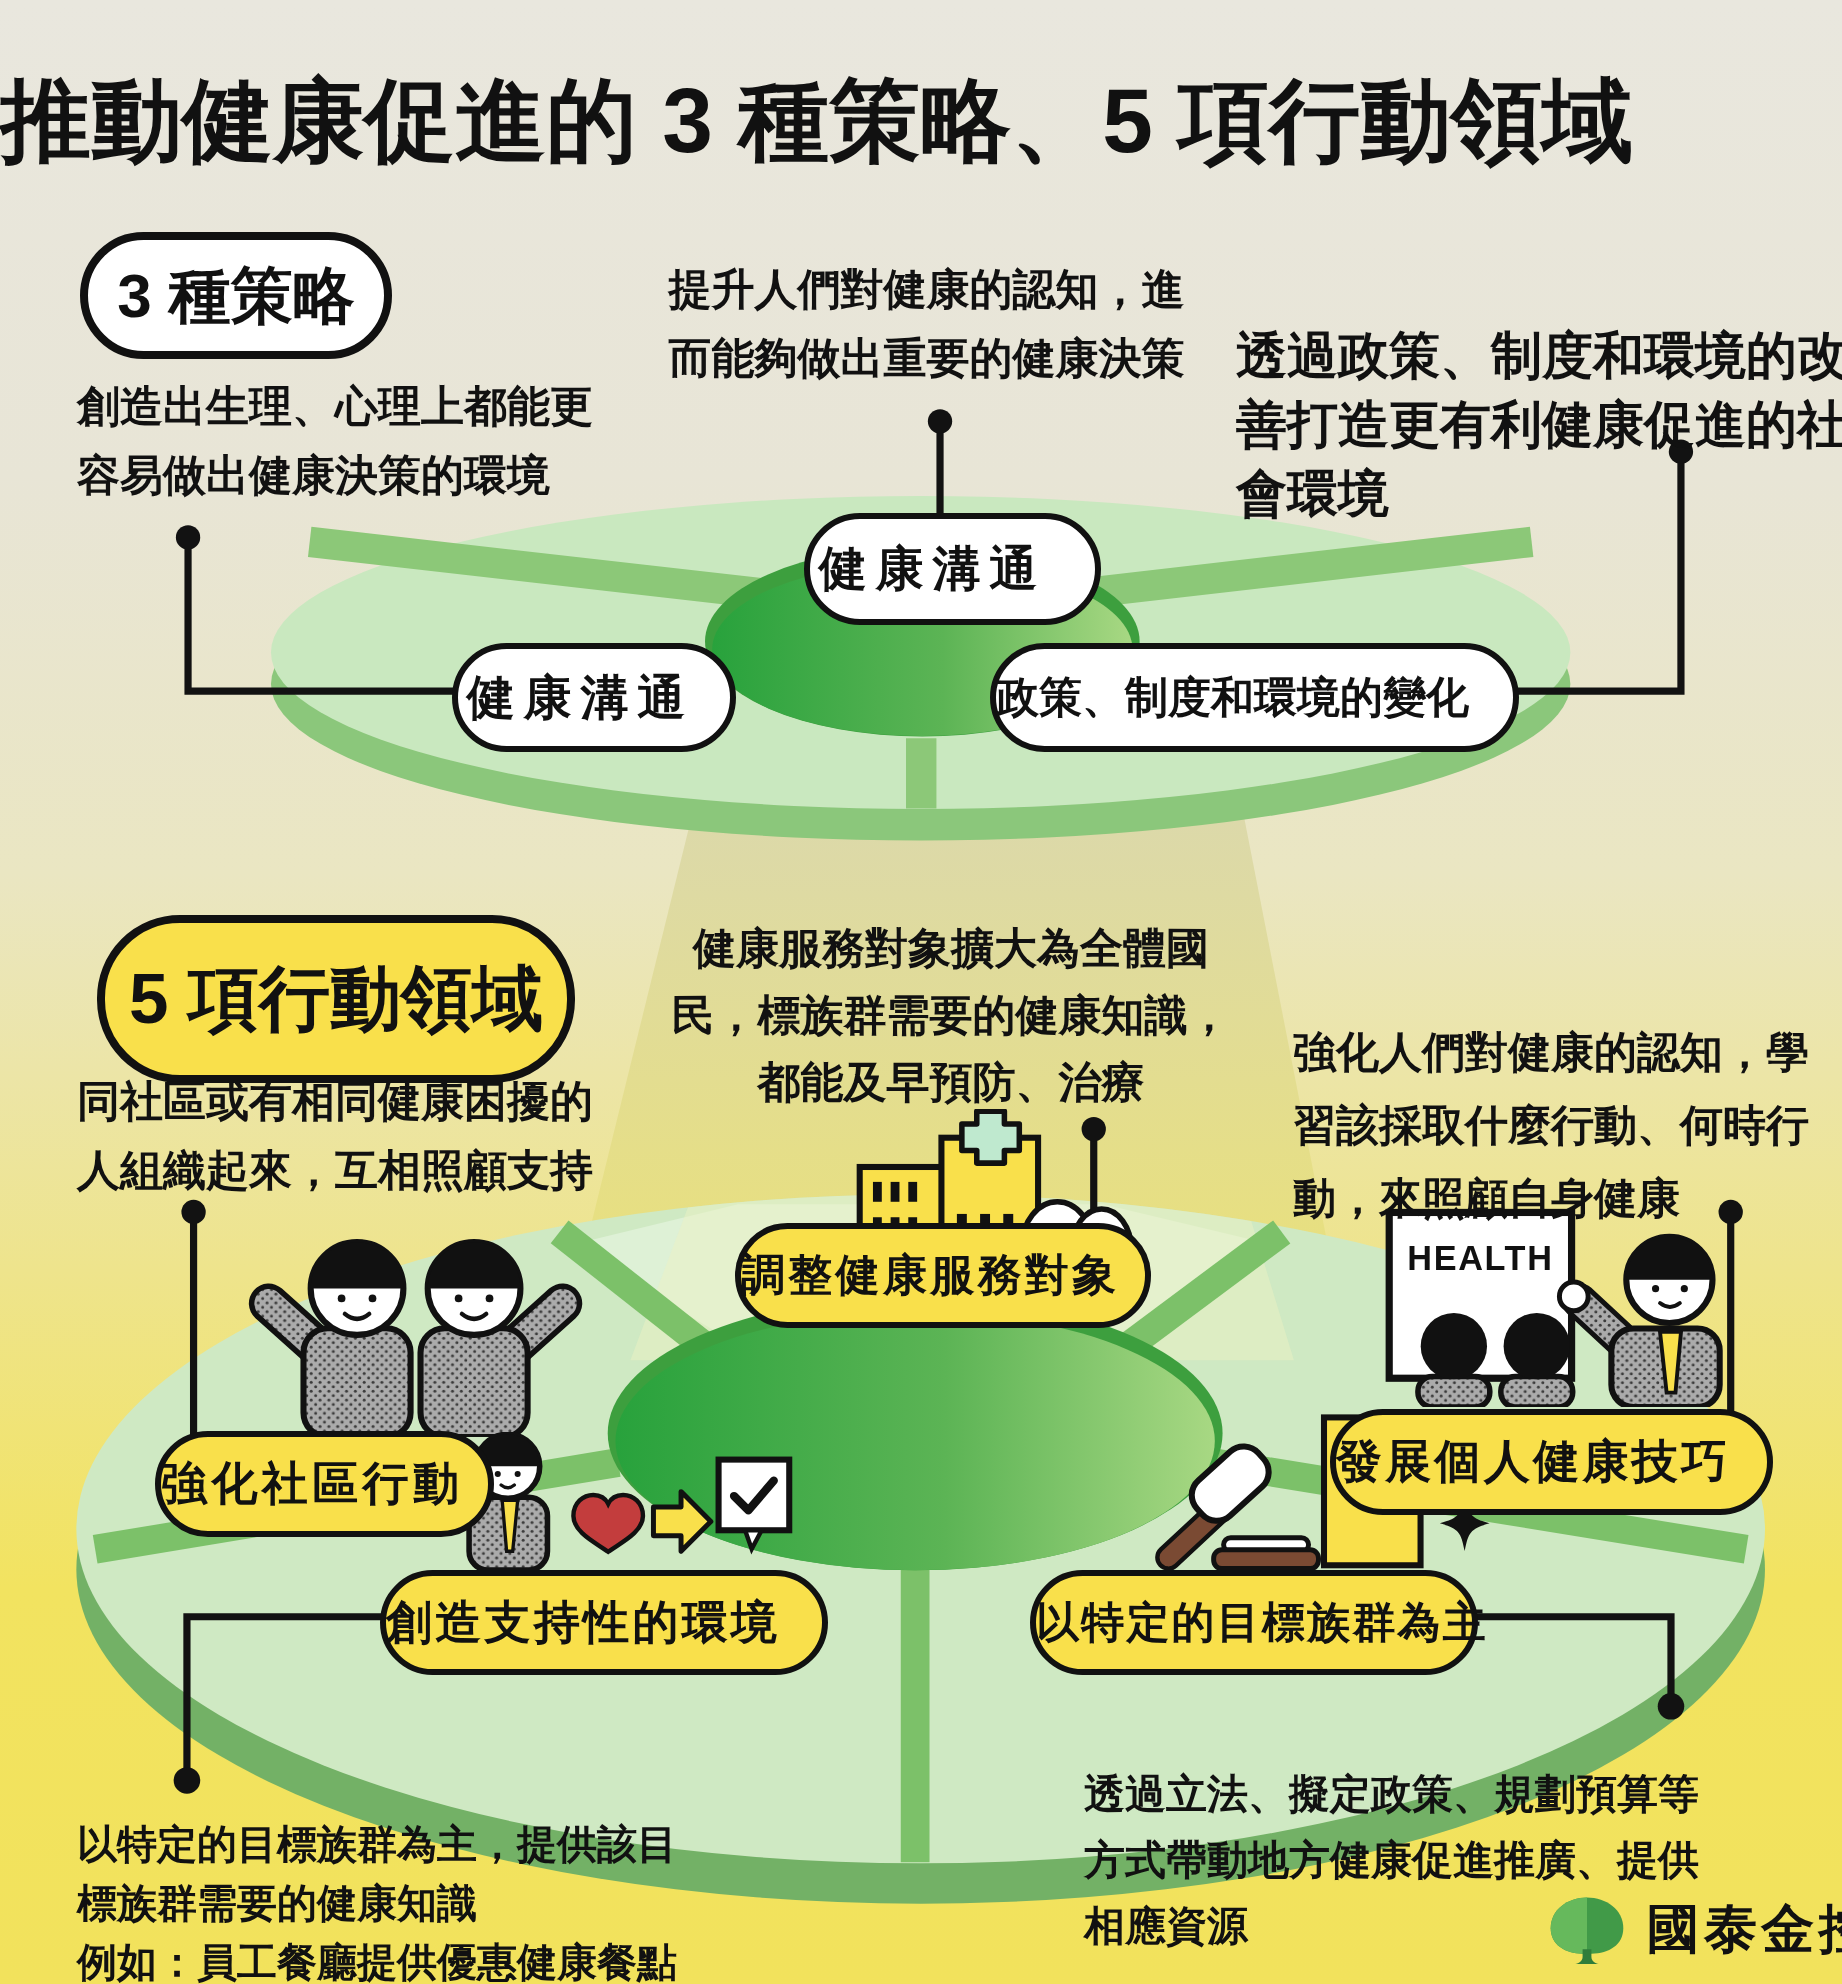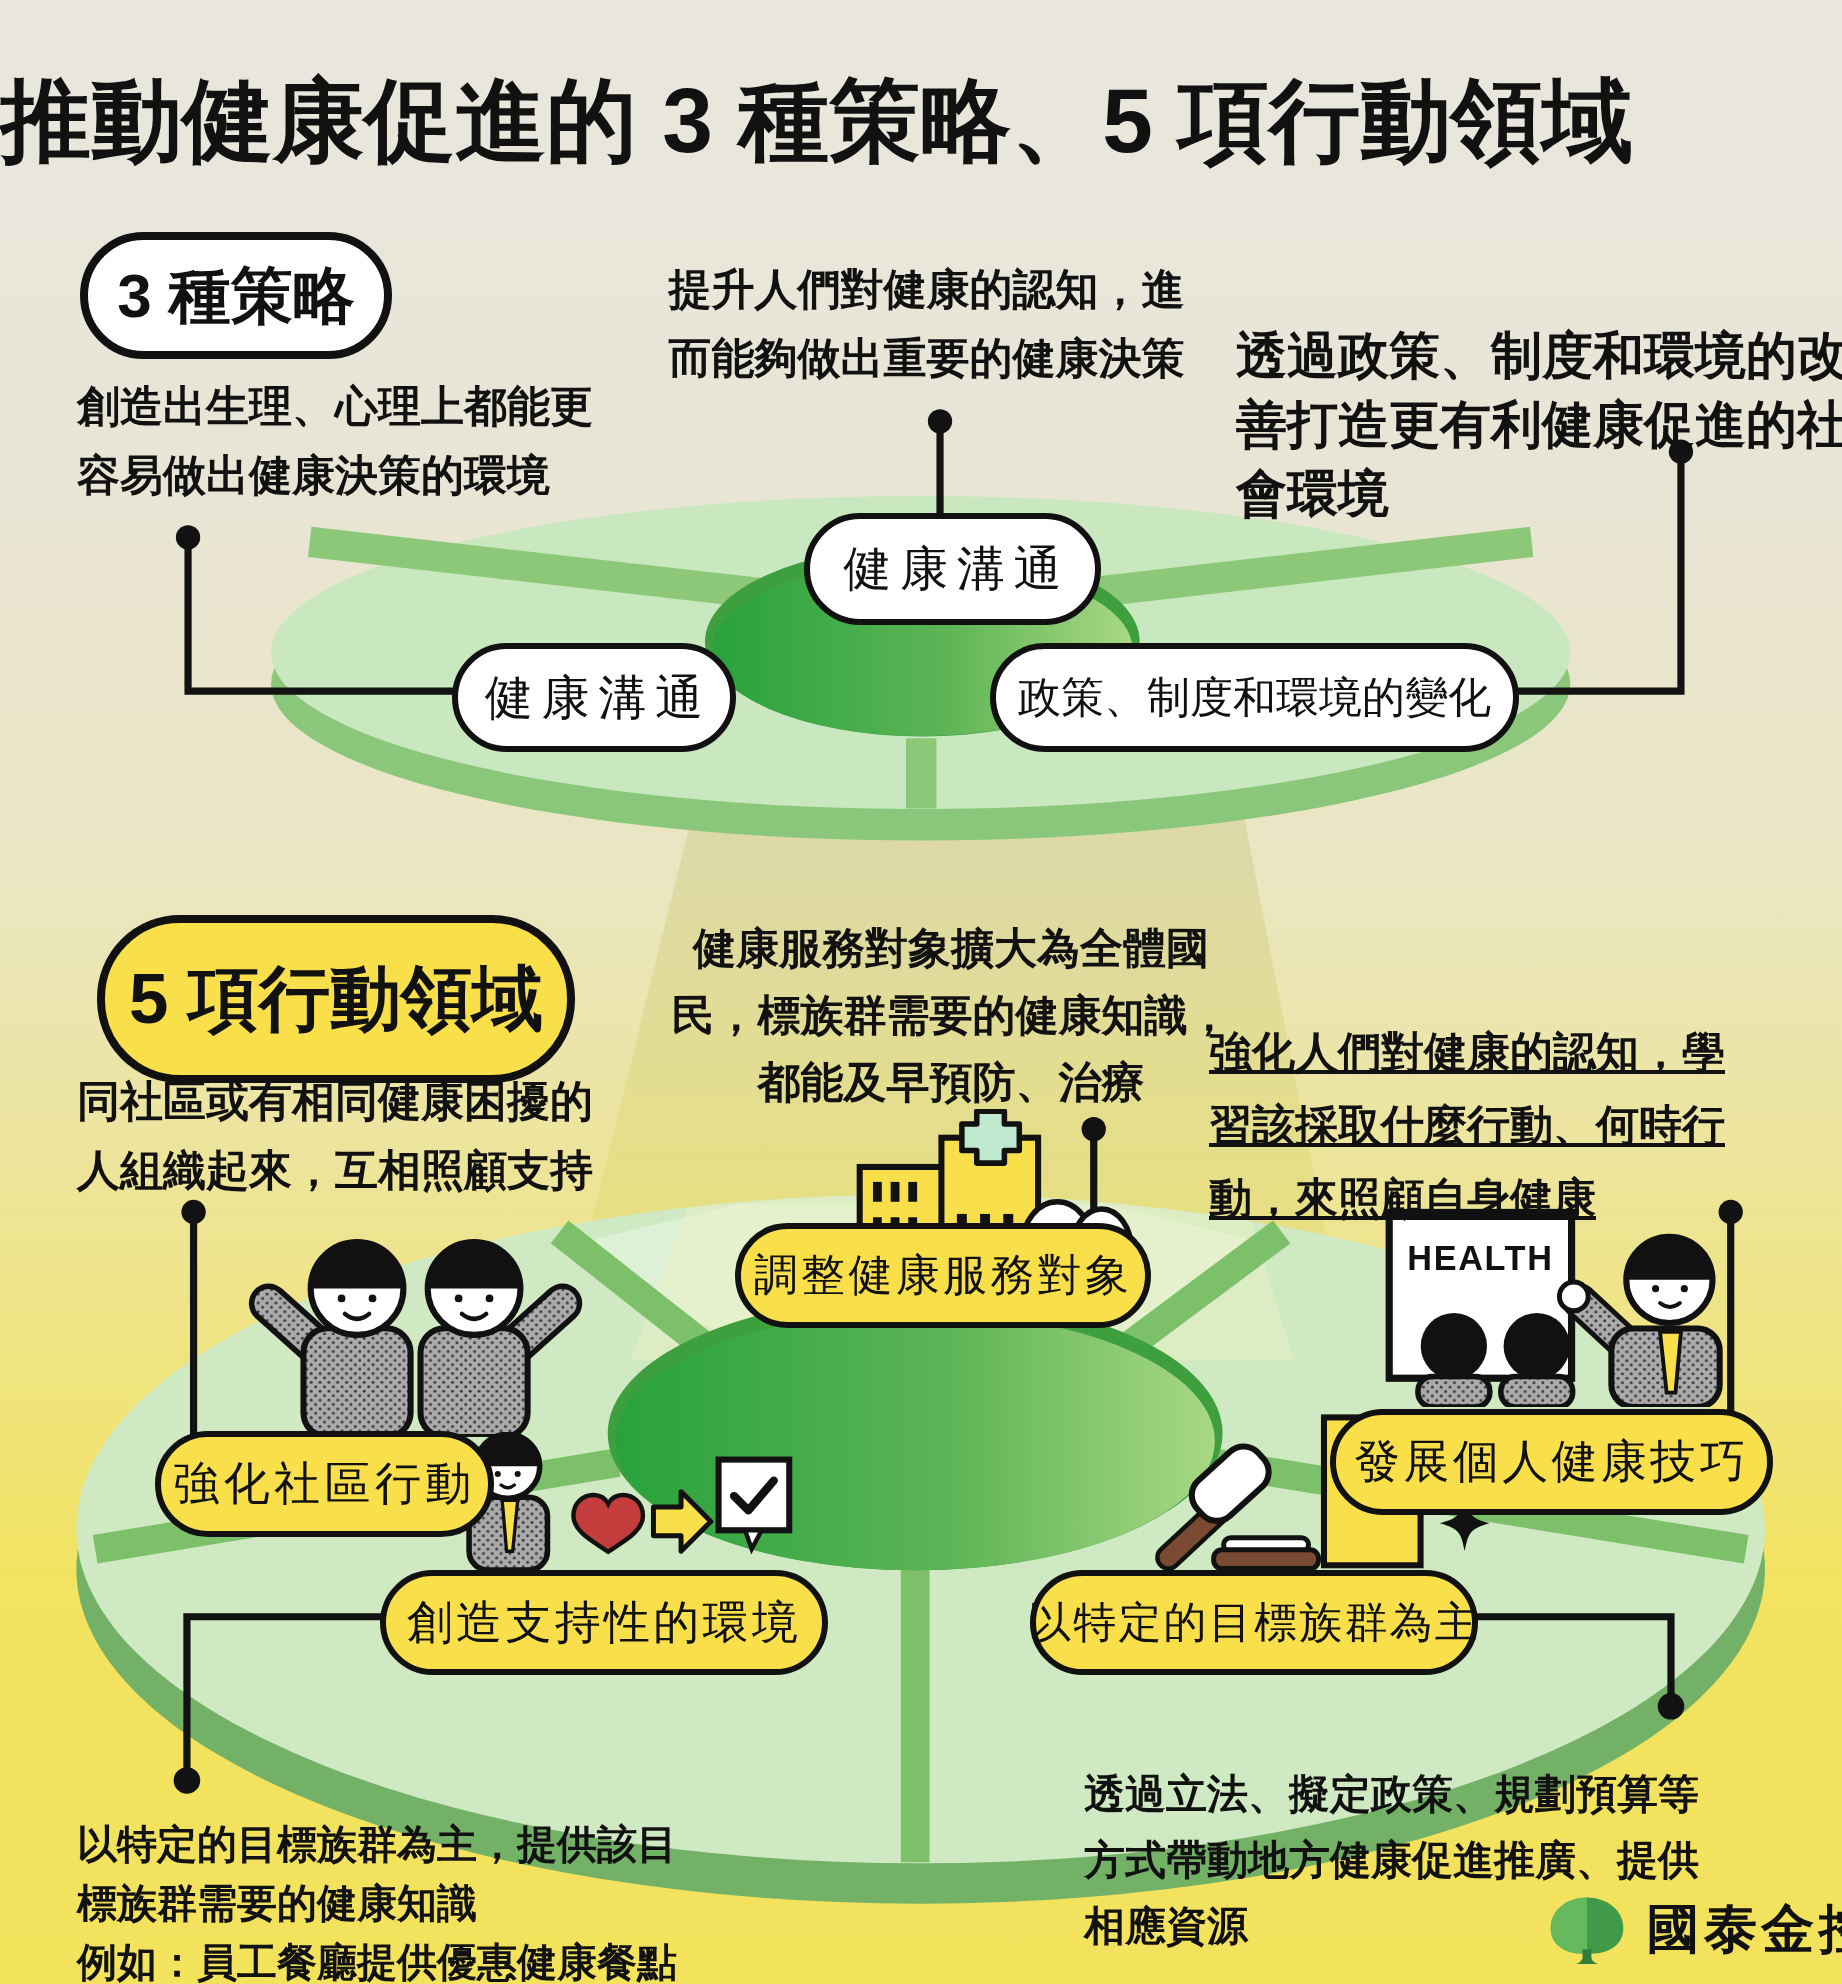--- a/index.html
+++ b/index.html
@@ -13,23 +13,23 @@
     position:absolute; top:60px; left:0; width:100%; text-align:left;
     font-size:91px; font-weight:900; letter-spacing:0; white-space:nowrap;
   }
   .badge{
     position:absolute; display:flex; align-items:center; justify-content:center;
     background:#ffffff; border:8.3px solid #111; border-radius:72px;
     font-weight:900; white-space:nowrap;
   }
   .badge.yellow{background:#f9e04b;}
   .pill{
-    position:absolute; display:flex; align-items:center; justify-content:center;
+    position:absolute; display:flex; align-items:center; justify-content:flex-start;
     background:#ffffff; border:6px solid #111; border-radius:552px;
-    font-weight:400; white-space:nowrap; z-index:3;
+    font-weight:700; white-space:nowrap; z-index:3;
   }
   .pill.yellow{background:#f9e04b;}
   .note{position:absolute; font-weight:900; z-index:2;}
   .note div{white-space:nowrap;}
   .center{text-align:center;}
   .logo{position:absolute; display:flex; align-items:center; z-index:2;}
   .brand{font-size:53px; font-weight:700; letter-spacing:4.4px; margin-left:15.5px; white-space:nowrap;}
 </style>
 </head>
 <body>
@@ -149,21 +149,21 @@
 
   <div class="note" style="left:77px;top:1067px;font-size:43px;line-height:69px;">
     <div>同社區或有相同健康困擾的</div>
     <div>人組織起來，互相照顧支持</div>
   </div>
   <div class="note center" style="left:644px;top:915px;width:614px;font-size:43px;line-height:67px;">
     <div>健康服務對象擴大為全體國</div>
     <div>民，標族群需要的健康知識，</div>
     <div>都能及早預防、治療</div>
   </div>
-  <div class="note" style="left:1209px;top:1016px;font-size:43px;line-height:73px;text-decoration:underline;">
+  <div class="note" style="left:1293px;top:1016px;font-size:43px;line-height:73px;">
     <div>強化人們對健康的認知，學</div>
     <div>習該採取什麼行動、何時行</div>
     <div>動，來照顧自身健康</div>
   </div>
 
   <div class="pill yellow" style="left:735px;top:1223px;width:404px;height:93px;font-size:44px;letter-spacing:3.3px;">
     <span>調整健康服務對象</span>
   </div>
   <div class="pill yellow" style="left:155px;top:1431px;width:327px;height:94px;font-size:46px;letter-spacing:4.4px;">
     <span>強化社區行動</span>

